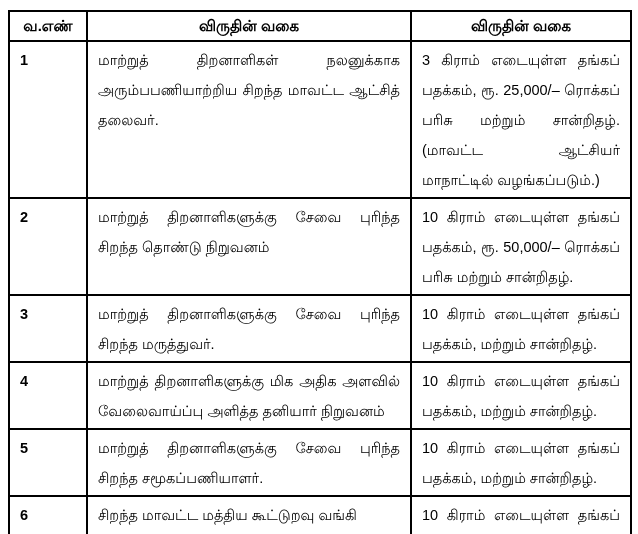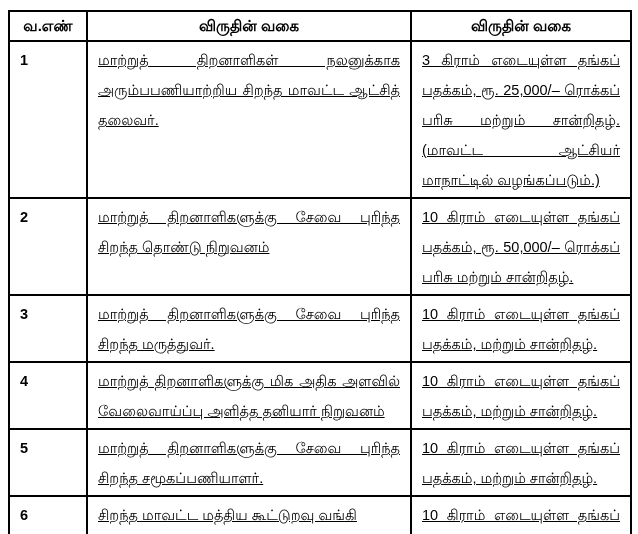--- a/index.html
+++ b/index.html
@@ -48,21 +48,20 @@
     line-height: 30px;
   }
   td.serial {
     font-weight: bold;
     text-align: left;
     padding-left: 10px;
   }
   td.award, td.prize {
     text-align: justify;
     text-justify: inter-word;
-    text-decoration: underline;
   }
   tr.r1 { height: 152px; }
   tr.r2 { height: 94px; }
   tr.r3 { height: 58px; }
   tr.r4 { height: 60px; }
   tr.r5 { height: 58px; }
   tr.r6 { height: 66px; }
 </style>
 </head>
 <body>

